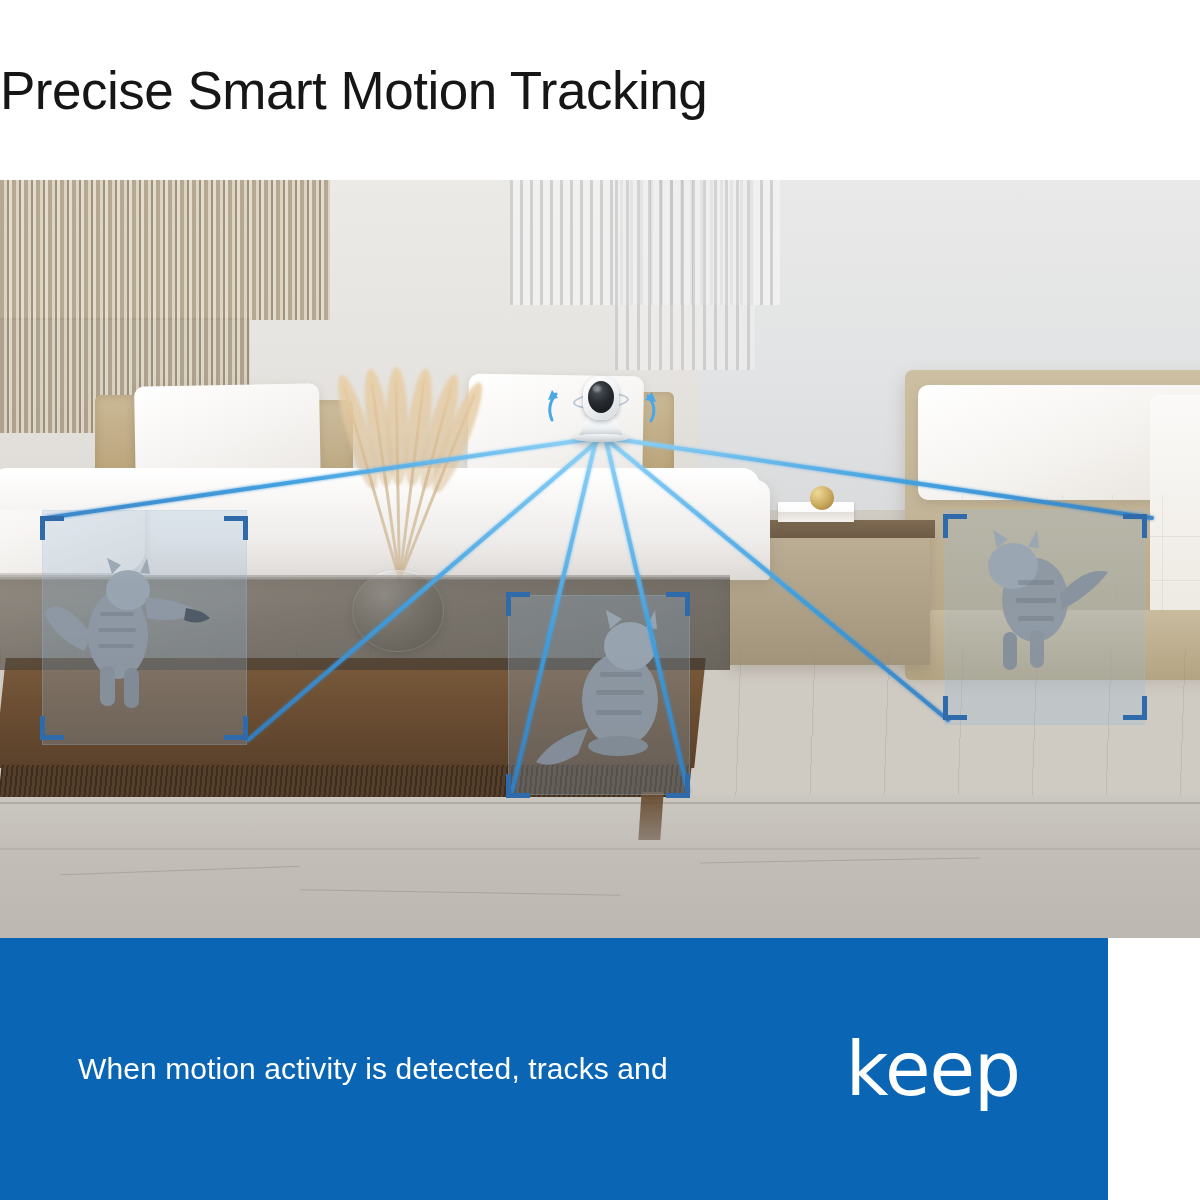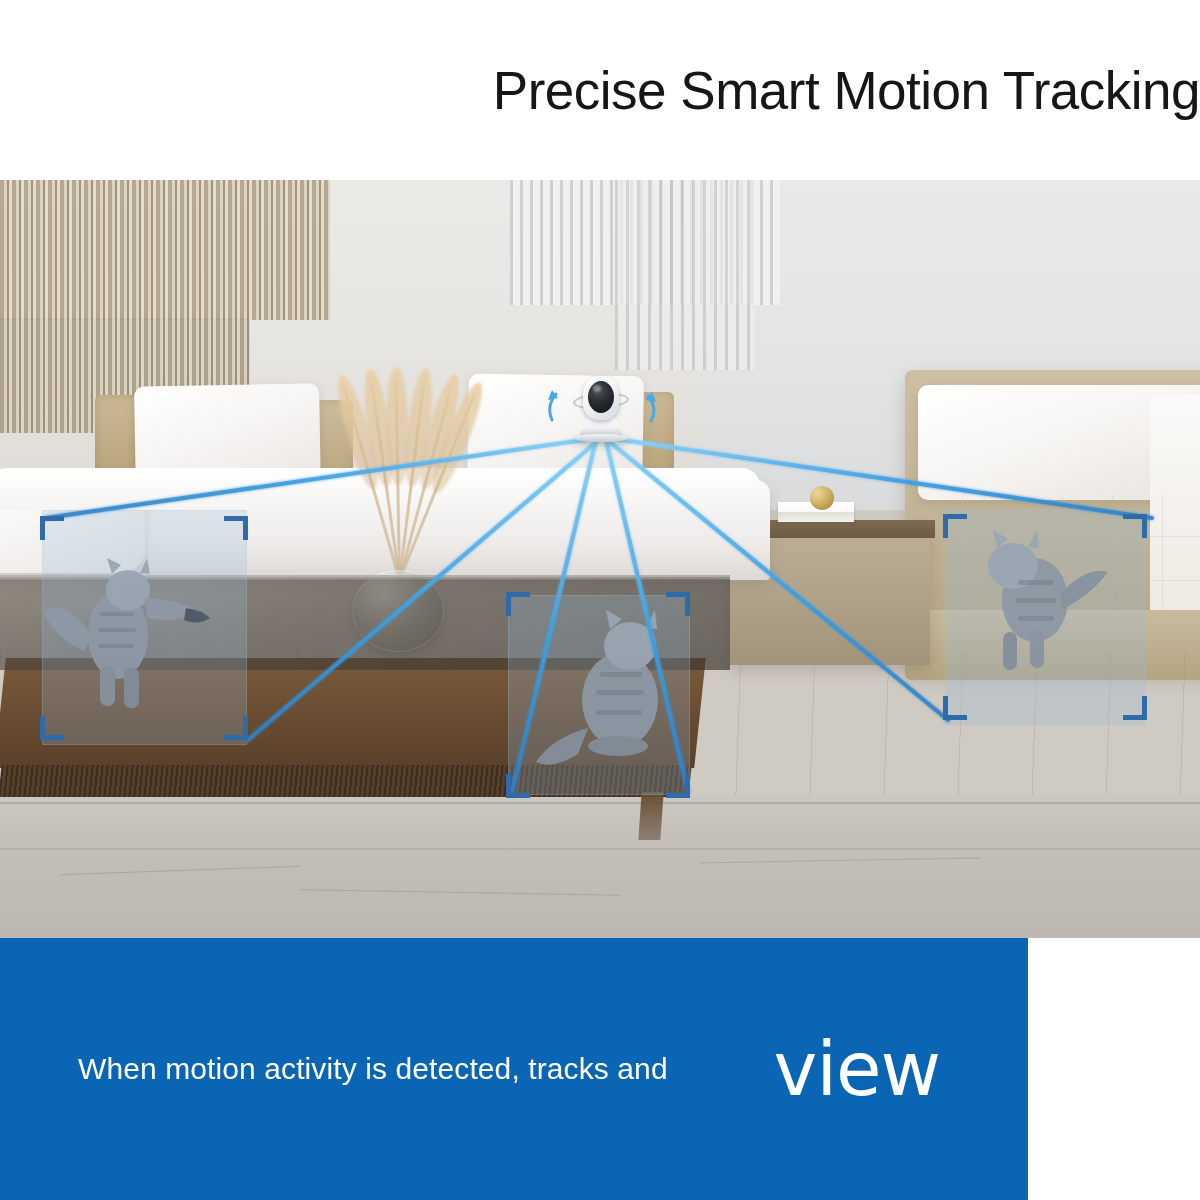--- a/index.html
+++ b/index.html
@@ -7,21 +7,21 @@
   html,body{ width:1200px; height:1200px; overflow:hidden; }
   body{
     font-family:"Liberation Sans","DejaVu Sans",sans-serif;
     background:#ffffff;
   }
   .poster{ position:relative; width:1200px; height:1200px; background:#fff; overflow:hidden; }
 
   
   .header{
     position:absolute; left:0; top:0; width:1200px; height:180px;
-    background:#ffffff; display:flex; align-items:center; justify-content:flex-end;
+    background:#ffffff; display:flex; align-items:center; justify-content:flex-start;
   }
   .headline{
     font-size:53px; font-weight:400; letter-spacing:-0.5px;
     color:#161616; white-space:nowrap;
   }
 
   
   .stage{
     position:absolute; left:0; top:180px; width:1200px; height:758px;
     overflow:hidden; background:#cfcac2;
@@ -268,21 +268,21 @@
   }
   .cam-foot{
     position:absolute; left:12px; top:58px; width:56px; height:8px;
     border-radius:50%;
     background:linear-gradient(180deg,#f4f6f7,#c3c9cf);
     box-shadow:0 3px 7px rgba(50,60,70,.35);
   }
 
   
   .banner{
-    position:absolute; left:0; top:938px; width:1028px; height:262px;
+    position:absolute; left:0; top:938px; width:1108px; height:262px;
     background:#0a66b5;
     display:flex; align-items:center; justify-content:space-between;
     padding:0 72px 0 78px;
   }
   .banner-text{
     color:#ffffff; font-size:30px; line-height:1.42; font-weight:400;
     max-width:760px; letter-spacing:.1px;
   }
   .banner-text span{ display:block; }
   .brand{
@@ -478,16 +478,16 @@
       <span class="bl"></span>
       <span class="br"></span>
     </div>
 
   </div>
 
   <div class="banner">
     <div class="banner-text">
       <span>When motion activity is detected, tracks and</span>
     </div>
-    <div class="brand">view</div>
+    <div class="brand">keep</div>
   </div>
 
 </div>
 
 </body></html>

